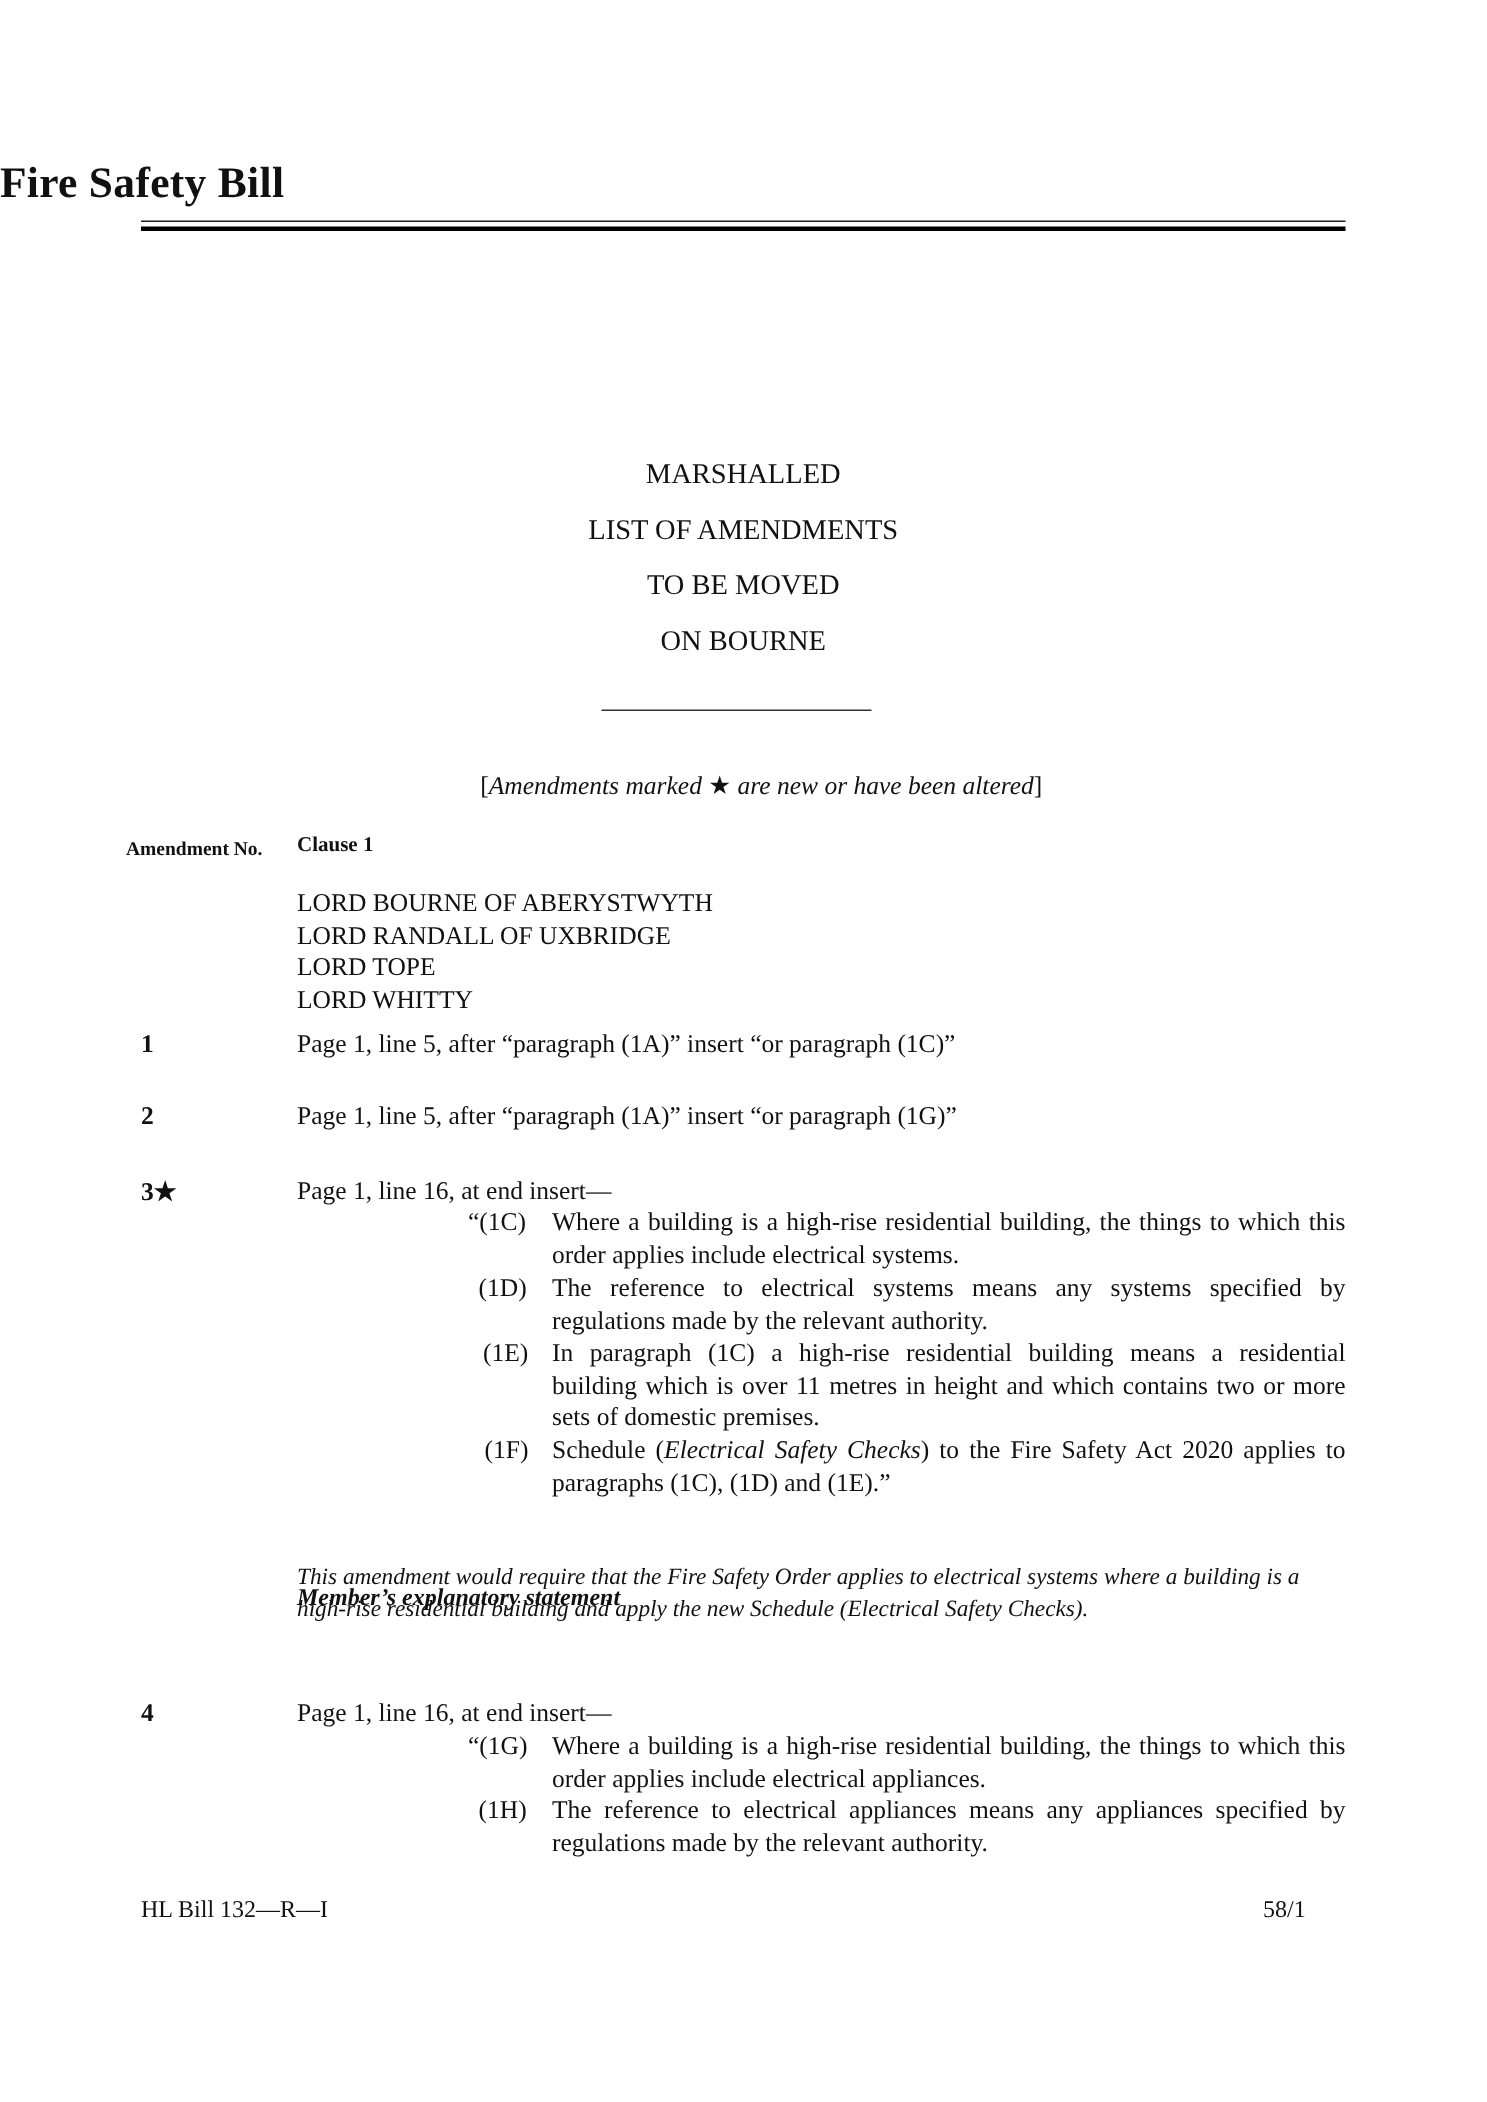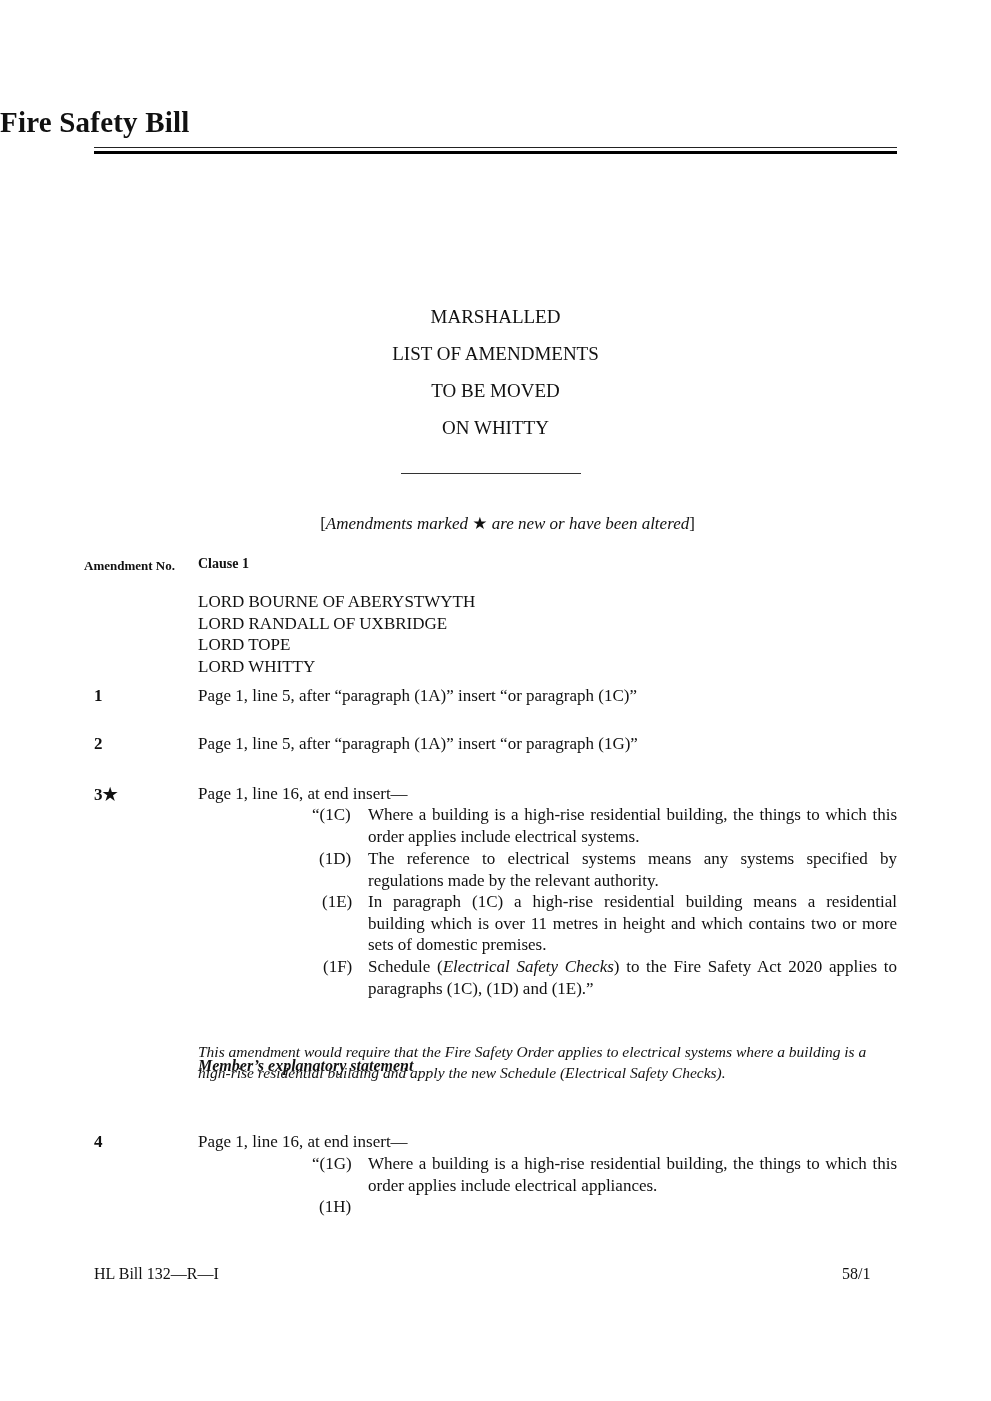--- a/index.html
+++ b/index.html
@@ -51,21 +51,21 @@
 </head>
 <body>
 
 <div class="abs title">Fire Safety Bill</div>
 <div class="abs rule-thin"></div>
 <div class="abs rule-thick"></div>
 
 <div class="abs head-line" style="top:306px">MARSHALLED</div>
 <div class="abs head-line" style="top:343px">LIST OF AMENDMENTS</div>
 <div class="abs head-line" style="top:380px">TO BE MOVED</div>
-<div class="abs head-line" style="top:417px">ON WHITTY</div>
+<div class="abs head-line" style="top:417px">ON BOURNE</div>
 
 <div class="abs short-rule"></div>
 
 <div class="abs notice"><span>[</span><i>Amendments marked </i><span>★</span><i> are new or have been altered</i><span>]</span></div>
 
 <div class="abs amend-no-label" style="width:95px">Amendment No.</div>
 <div class="abs clause">Clause 1</div>
 
 <div class="abs sponsors">
   <div>LORD BOURNE OF ABERYSTWYTH</div>
@@ -105,16 +105,17 @@
 
 <div class="abs num" style="top:1132px">4</div>
 <div class="abs txt" style="top:1132px">Page 1, line 16, at end insert—</div>
 
 <div class="sub" style="top:1153px">
   <span class="lbl" style="right:auto;left:12px">“(1G)</span>
   <div class="body">Where a building is a high-rise residential building, the things to which this order applies include electrical appliances.</div>
 </div>
 <div class="sub" style="top:1196px">
   <span class="lbl" style="right:auto;left:19px">(1H)</span>
+  <div class="body">The reference to electrical appliances means any appliances specified by regulations made by the relevant authority.</div>
 </div>
 
 <div class="abs footer-left">HL Bill 132—R—I</div>
 <div class="abs footer-right">58/1</div>
 
 </body></html>

